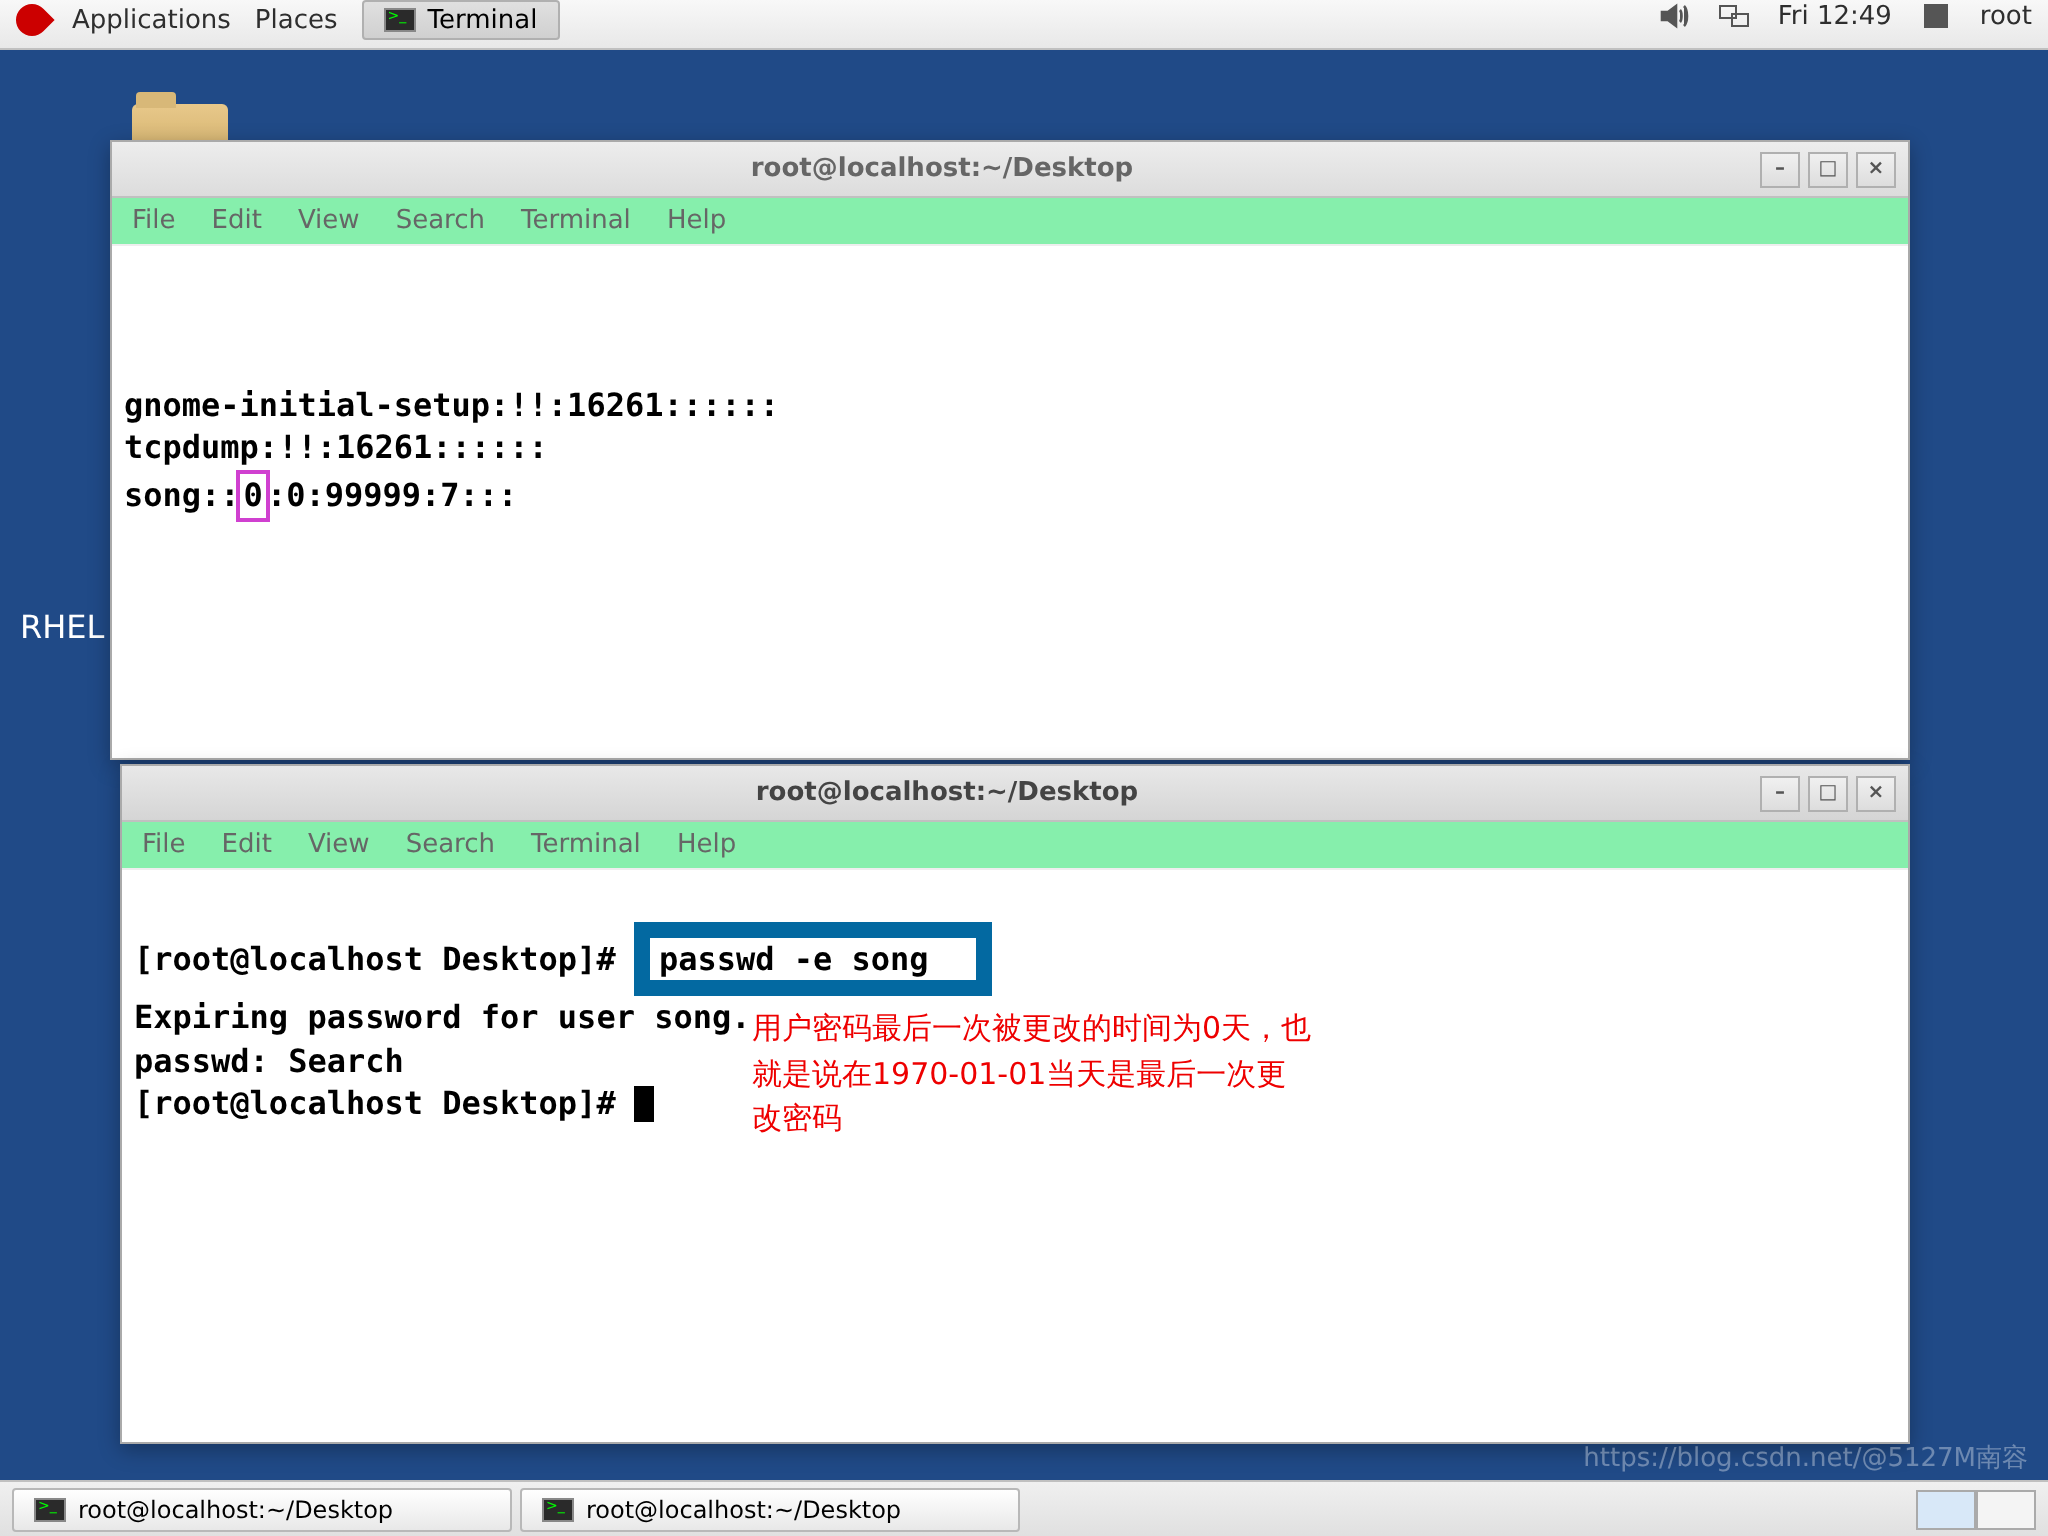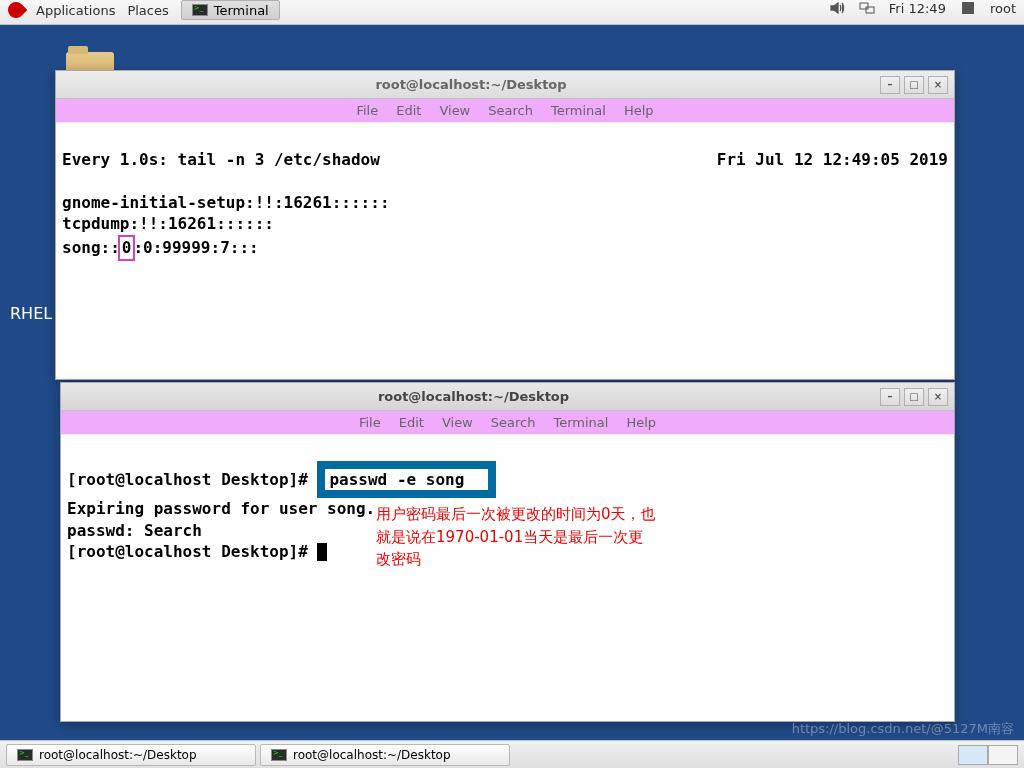--- a/index.html
+++ b/index.html
@@ -95,23 +95,22 @@
     }
     
     .menubar {
       height: 24px;
       display: flex;
       align-items: center;
       gap: 18px;
       padding: 0 10px;
       color: #666;
       border-bottom: 1px solid #eee;
-      background: #f0abfc;
-      font-size: 13px;
-      justify-content: center;
+      background: #86efac;
+      font-size: 13px;
     }
     .menubar-item { cursor: pointer; }
     
     .terminal-content {
       font-family: "DejaVu Sans Mono", monospace;
       font-size: 16px;
       font-weight: bold;
       padding: 4px 6px;
       color: #000;
       white-space: pre;
@@ -237,21 +236,21 @@
   </div>
   <div class="menubar">
     <span class="menubar-item">File</span>
     <span class="menubar-item">Edit</span>
     <span class="menubar-item">View</span>
     <span class="menubar-item">Search</span>
     <span class="menubar-item">Terminal</span>
     <span class="menubar-item">Help</span>
   </div>
   <div class="terminal-content">
-<span>Every 1.0s: tail -n 3 /etc/shadow</span><span style="float:right">Fri Jul 12 12:49:05 2019</span>
+
 
 <span>gnome-initial-setup:!!:16261::::::</span>
 <span>tcpdump:!!:16261::::::</span>
 <span>song::</span><span class="highlight-box">0</span><span>:0:99999:7:::</span>
   </div>
 </div>
 
 <div class="terminal-window" style="top:382px; left:60px; width:895px; height:340px;">
   <div class="titlebar" style="background:linear-gradient(#e8e8e8,#d5d5d5); color:#444;">
     <span class="titlebar-title">root@localhost:~/Desktop</span>

